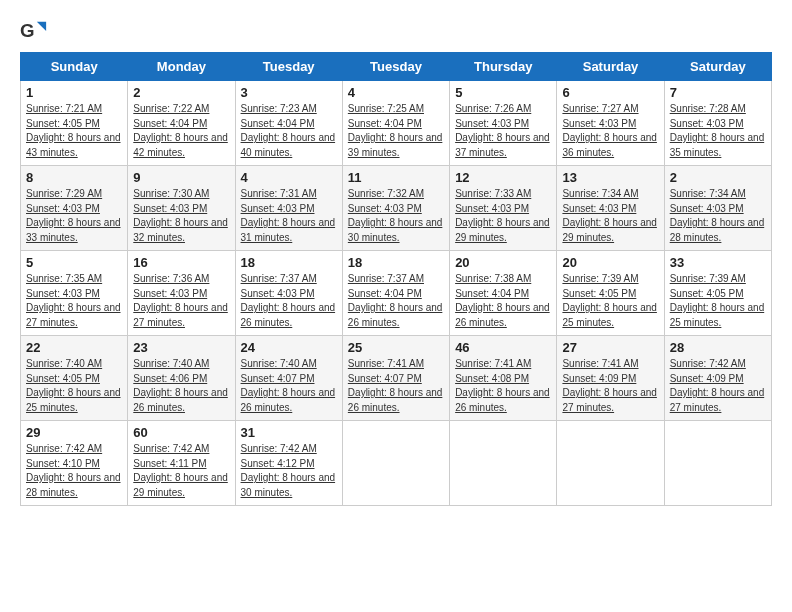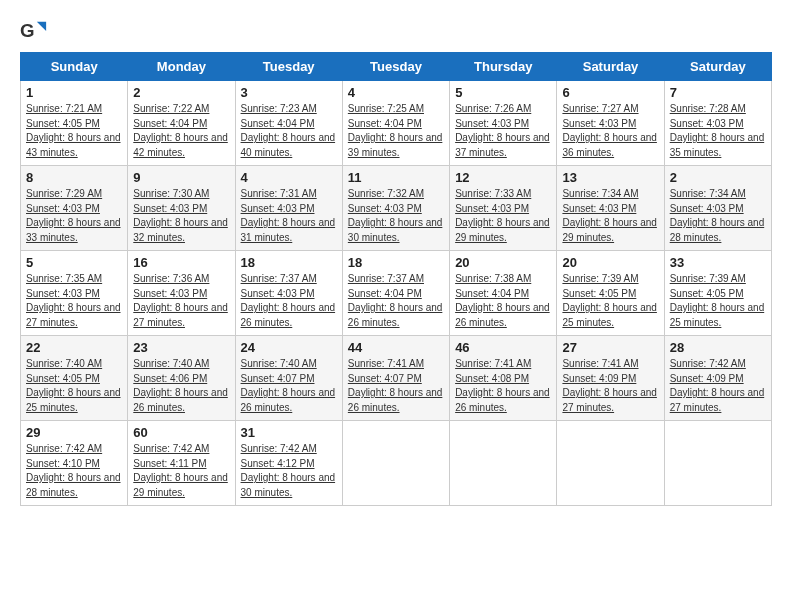--- a/index.html
+++ b/index.html
@@ -229,21 +229,21 @@
       </td>
           <td>
         <span class="day-num">23</span>
         <span class="day-info">Sunrise: 7:40 AM<br>Sunset: 4:06 PM<br>Daylight: 8 hours and 26 minutes.</span>
       </td>
           <td>
         <span class="day-num">24</span>
         <span class="day-info">Sunrise: 7:40 AM<br>Sunset: 4:07 PM<br>Daylight: 8 hours and 26 minutes.</span>
       </td>
           <td>
-        <span class="day-num">44</span>
+        <span class="day-num">25</span>
         <span class="day-info">Sunrise: 7:41 AM<br>Sunset: 4:07 PM<br>Daylight: 8 hours and 26 minutes.</span>
       </td>
           <td>
         <span class="day-num">46</span>
         <span class="day-info">Sunrise: 7:41 AM<br>Sunset: 4:08 PM<br>Daylight: 8 hours and 26 minutes.</span>
       </td>
           <td>
         <span class="day-num">27</span>
         <span class="day-info">Sunrise: 7:41 AM<br>Sunset: 4:09 PM<br>Daylight: 8 hours and 27 minutes.</span>
       </td>

